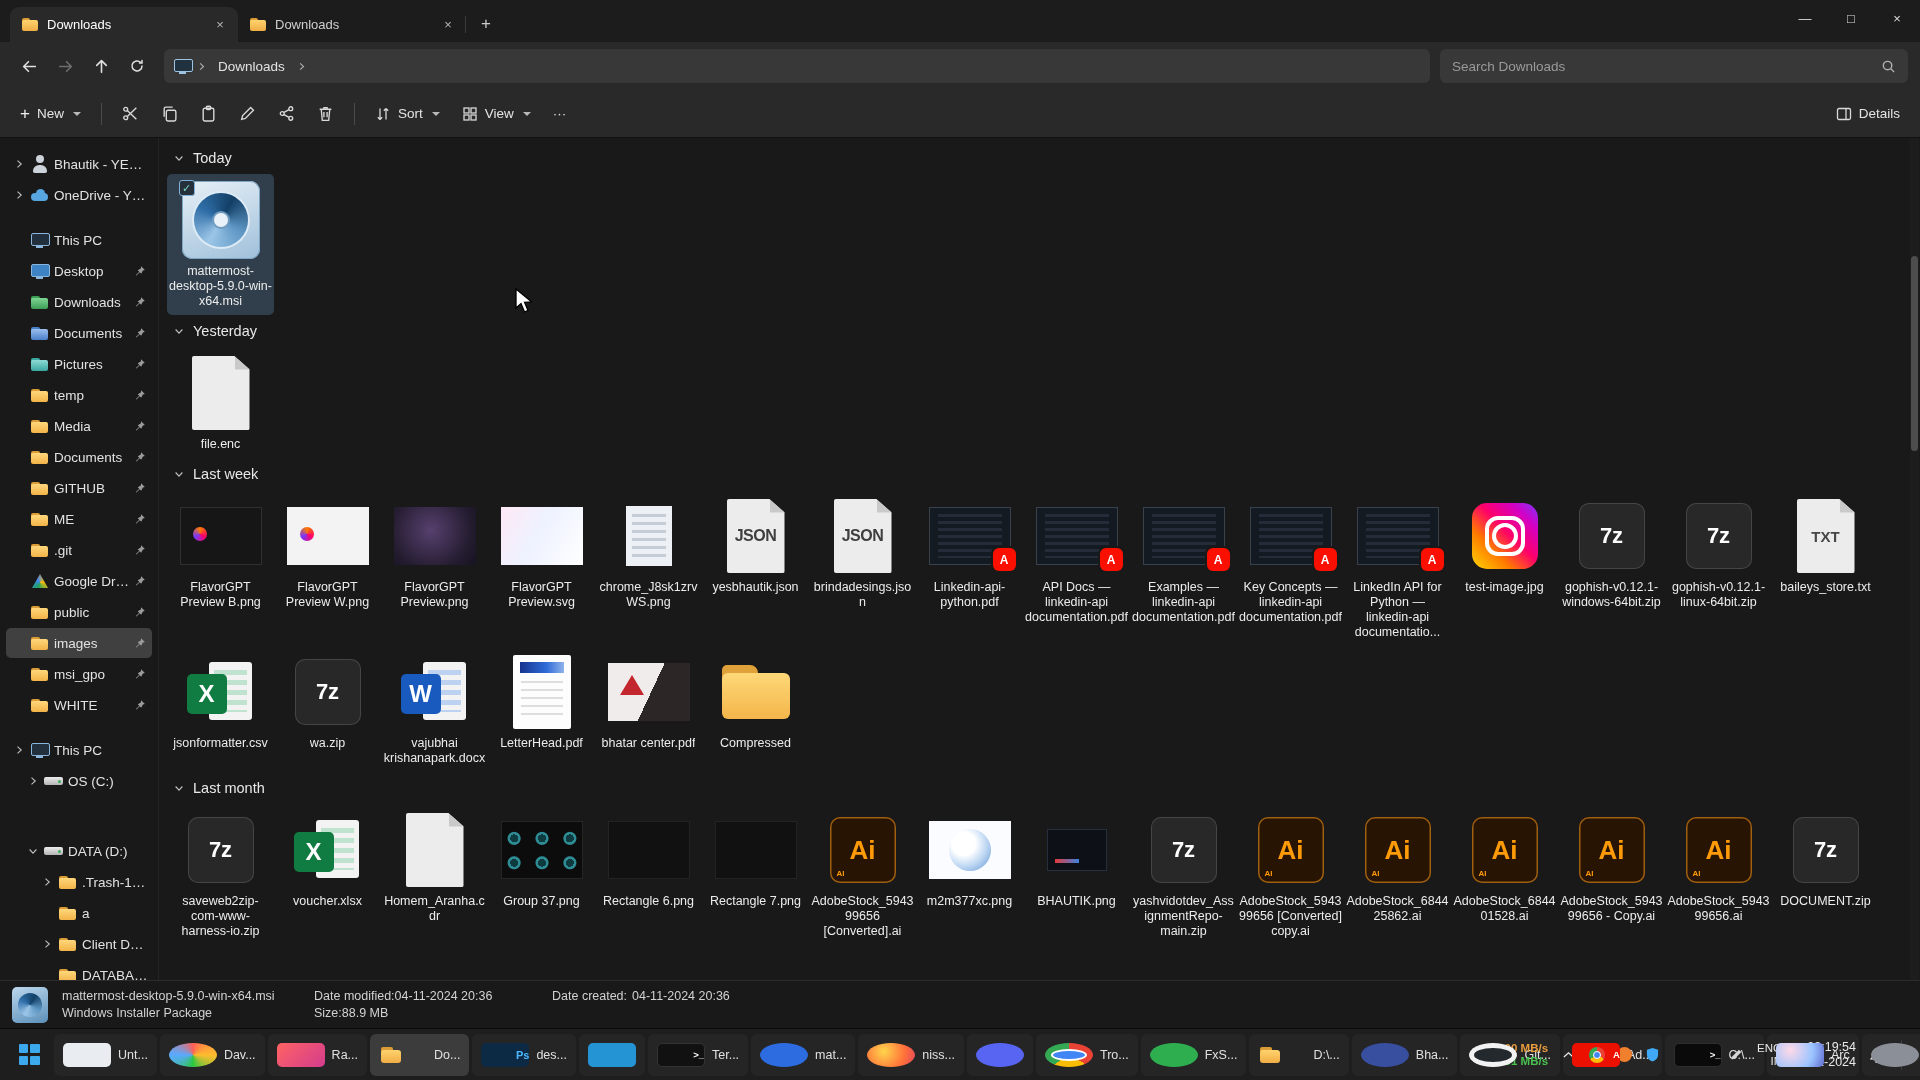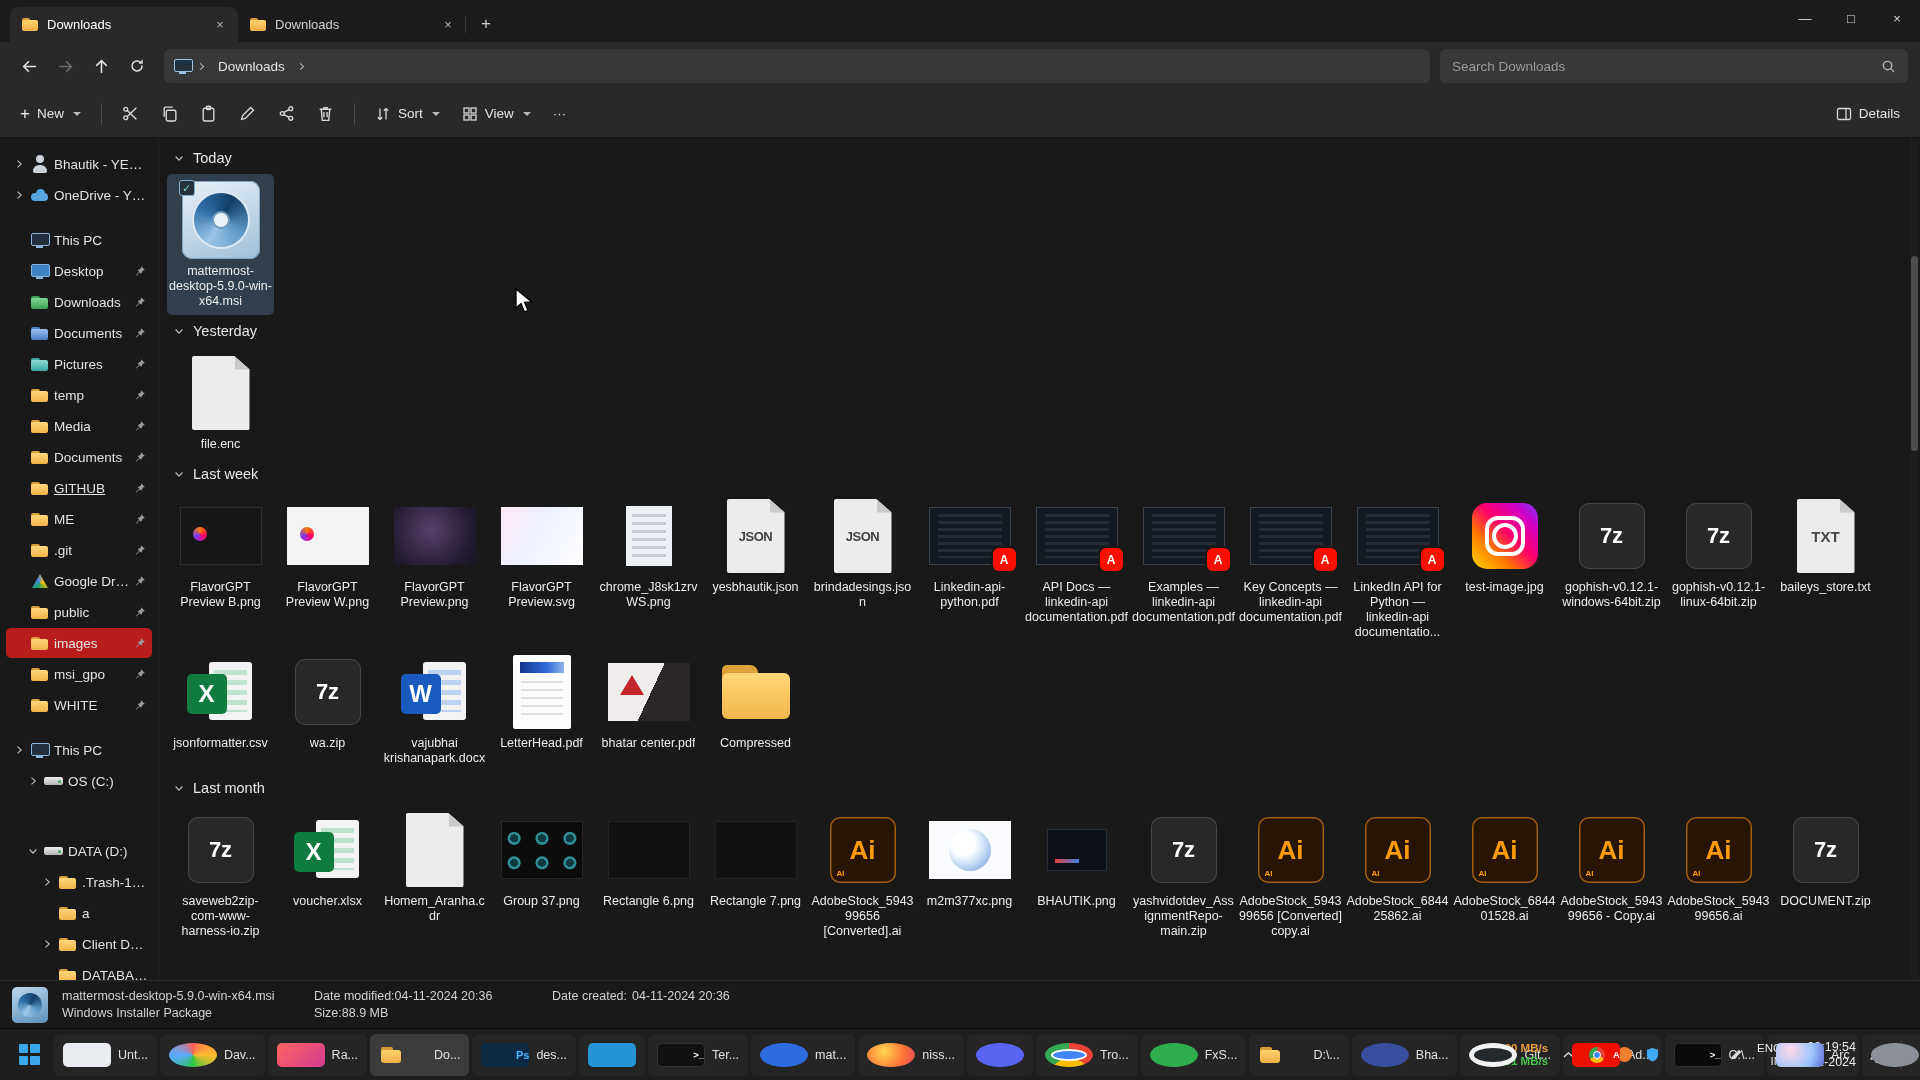--- a/index.html
+++ b/index.html
@@ -46,21 +46,21 @@
 .tbtn .plus{font-size:17px;line-height:1;color:#f0f0f0}
 .tdiv{width:1px;height:22px;background:#4a4a4a;margin:0 8px;flex:none}
 .caret{width:0;height:0;border-left:4px solid transparent;border-right:4px solid transparent;border-top:4.5px solid #b8b8b8;margin-left:2px}
 .toolbar .tb-right{margin-left:auto;display:flex;align-items:flex-start}
 
 
 .bodyrow{flex:1;display:flex;min-height:0}
 .sidebar{width:158px;flex:none;padding-top:10px;overflow:hidden}
 .sb-row{height:30px;display:flex;align-items:center;gap:4px;margin:1px 6px;border-radius:5px;font-size:13.5px;color:#e2e2e2;padding-right:4px}
 .sb-row.gap{margin-top:15px}
-.sb-row.sel{background:#b91c1c}
+.sb-row.sel{background:#404040}
 .sb-chev{width:14px;height:14px;flex:none;display:flex;align-items:center;justify-content:center;color:#bdbdbd}
 .sb-chev.down svg{transform:rotate(90deg)}
 .sb-ico{width:20px;height:20px;flex:none;position:relative}
 .sb-label{flex:1;white-space:nowrap;overflow:hidden;text-overflow:ellipsis}
 .sb-pin{width:14px;flex:none;color:#9b9b9b;display:flex}
 
 .i-folder::before{content:"";position:absolute;left:1px;top:4px;width:9px;height:5px;border-radius:2px 2px 0 0;background:#d99c36}
 .i-folder::after{content:"";position:absolute;left:1px;top:6px;width:17px;height:11px;border-radius:2px;background:linear-gradient(#ffd77b,#f2b348)}
 .i-person::before{content:"";position:absolute;top:1px;left:6px;width:8px;height:8px;border-radius:50%;background:#ccd3da}
 .i-person::after{content:"";position:absolute;bottom:1px;left:3px;width:14px;height:8px;border-radius:7px 7px 2px 2px;background:#ccd3da}
@@ -94,21 +94,21 @@
 .vscroll{position:absolute;right:2px;top:118px;width:7px;height:195px;border-radius:4px;background:#4d4d4d}
 
 
 .thumb{position:relative;display:flex;align-items:center;justify-content:center}
 .glyph{position:relative;z-index:2}
 .t-msi{width:78px;height:78px;border-radius:10px;background:linear-gradient(160deg,#e7f0f7,#9fc0da);box-shadow:inset 0 0 0 1px #7ea7c6}
 .t-msi::before{content:"";position:absolute;width:54px;height:54px;border-radius:50%;background:conic-gradient(from 210deg,#9cc6e8,#2f6ea8,#123f66,#5e97c4,#9cc6e8);box-shadow:0 0 0 2px #dcebf5}
 .t-msi::after{content:"";position:absolute;width:14px;height:14px;border-radius:50%;background:#e9f2f9;box-shadow:0 0 0 2px #6f9cbf}
 .t-file,.t-json,.t-txt{width:58px;height:74px;background:#ececec;border-radius:2px;clip-path:polygon(0 0,74% 0,100% 18%,100% 100%,0 100%)}
 .t-file::before,.t-json::before,.t-txt::before{content:"";position:absolute;right:0;top:0;width:15px;height:13.5px;background:#c9c9c9;clip-path:polygon(0 0,100% 100%,0 100%)}
-.t-json .glyph{font-size:13px;font-weight:bold;color:#3f3f3f;letter-spacing:-.5px}
+.t-json .glyph{font-size:16px;font-weight:bold;color:#3f3f3f;letter-spacing:-.5px}
 .t-txt .glyph{font-size:15px;font-weight:bold;color:#474747}
 .t-7z{width:66px;height:66px;border-radius:10px;background:#282828;box-shadow:inset 0 0 0 1px #454545}
 .t-7z .glyph{font-size:22px;font-weight:bold;color:#fff}
 .t-xlsx,.t-docx{width:72px;height:64px}
 .t-xlsx::before,.t-docx::before{content:"";position:absolute;right:5px;top:2px;width:43px;height:58px;background:#f3f3f3;border-radius:3px}
 .t-xlsx::after{content:"";position:absolute;right:10px;top:10px;width:33px;height:42px;background:repeating-linear-gradient(#bfe3cf 0 5px,#f3f3f3 5px 10px)}
 .t-docx::after{content:"";position:absolute;right:10px;top:10px;width:33px;height:42px;background:repeating-linear-gradient(#bcd2f0 0 5px,#f3f3f3 5px 10px)}
 .t-xlsx .glyph,.t-docx .glyph{position:absolute;left:2px;top:14px;width:40px;height:40px;border-radius:5px;display:flex;align-items:center;justify-content:center;font-weight:bold;font-size:24px;color:#fff;z-index:2}
 .t-xlsx .glyph{background:#107c41}
 .t-docx .glyph{background:#185abd}
@@ -444,21 +444,21 @@
         <div class="sb-row" style="padding-left: 6px;">
           <span class="sb-chev"></span>
           <span class="sb-ico i-folder"></span>
           <span class="sb-label">Documents</span>
           <span class="sb-pin">
             <svg width="12" height="12" viewBox="0 0 16 16" fill="currentColor">
               <path d="M9.5 1.5l5 5-2.6.9-2.3 4.1-2-2-4.3 4.4-.7-.7 4.4-4.3-2-2 4.1-2.3z"></path>
             </svg>
           </span>
         </div>
-        <div class="sb-row" style="padding-left: 6px; text-decoration: underline;">
+        <div class="sb-row" style="padding-left: 6px;">
           <span class="sb-chev"></span>
           <span class="sb-ico i-folder"></span>
           <span class="sb-label">GITHUB</span>
           <span class="sb-pin">
             <svg width="12" height="12" viewBox="0 0 16 16" fill="currentColor">
               <path d="M9.5 1.5l5 5-2.6.9-2.3 4.1-2-2-4.3 4.4-.7-.7 4.4-4.3-2-2 4.1-2.3z"></path>
             </svg>
           </span>
         </div>
         <div class="sb-row" style="padding-left: 6px;">

